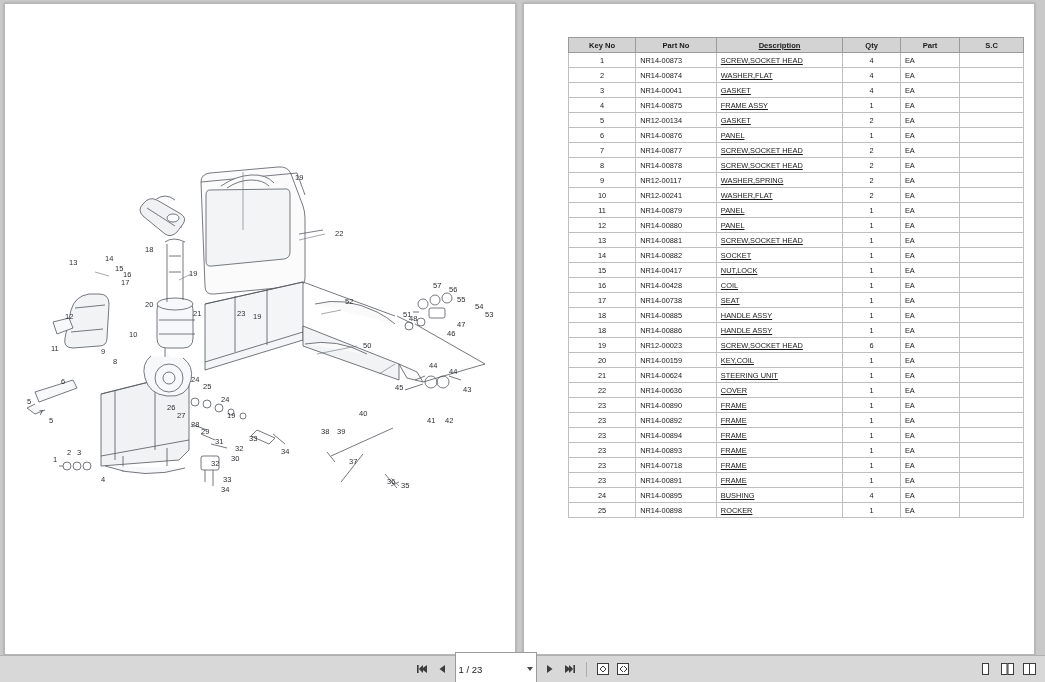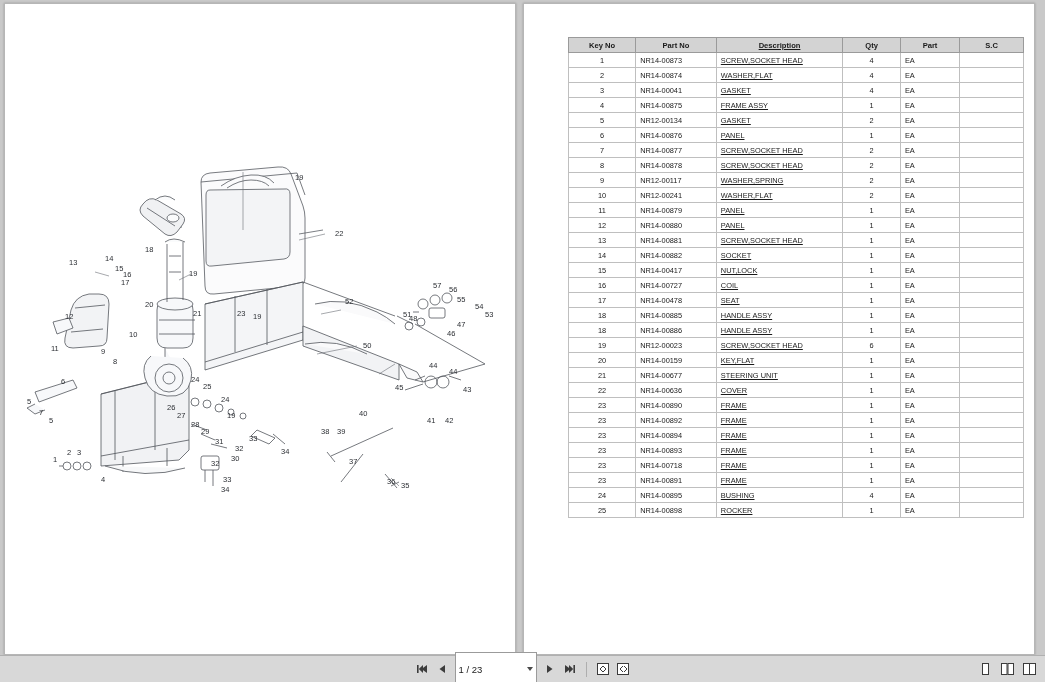--- a/index.html
+++ b/index.html
@@ -495,29 +495,29 @@
               <tr>
                 <td class="c-key">15</td>
                 <td class="c-part">NR14-00417</td>
                 <td class="c-desc">NUT,LOCK</td>
                 <td class="c-qty">1</td>
                 <td class="c-unit">EA</td>
                 <td class="c-sc"></td>
               </tr>
               <tr>
                 <td class="c-key">16</td>
-                <td class="c-part">NR14-00727</td>
+                <td class="c-part">NR14-00428</td>
                 <td class="c-desc">COIL</td>
                 <td class="c-qty">1</td>
                 <td class="c-unit">EA</td>
                 <td class="c-sc"></td>
               </tr>
               <tr>
                 <td class="c-key">17</td>
-                <td class="c-part">NR14-00478</td>
+                <td class="c-part">NR14-00738</td>
                 <td class="c-desc">SEAT</td>
                 <td class="c-qty">1</td>
                 <td class="c-unit">EA</td>
                 <td class="c-sc"></td>
               </tr>
               <tr>
                 <td class="c-key">18</td>
                 <td class="c-part">NR14-00885</td>
                 <td class="c-desc">HANDLE ASSY</td>
                 <td class="c-qty">1</td>
@@ -536,28 +536,28 @@
                 <td class="c-key">19</td>
                 <td class="c-part">NR12-00023</td>
                 <td class="c-desc">SCREW,SOCKET HEAD</td>
                 <td class="c-qty">6</td>
                 <td class="c-unit">EA</td>
                 <td class="c-sc"></td>
               </tr>
               <tr>
                 <td class="c-key">20</td>
                 <td class="c-part">NR14-00159</td>
-                <td class="c-desc">KEY,FLAT</td>
+                <td class="c-desc">KEY,COIL</td>
                 <td class="c-qty">1</td>
                 <td class="c-unit">EA</td>
                 <td class="c-sc"></td>
               </tr>
               <tr>
                 <td class="c-key">21</td>
-                <td class="c-part">NR14-00677</td>
+                <td class="c-part">NR14-00624</td>
                 <td class="c-desc">STEERING UNIT</td>
                 <td class="c-qty">1</td>
                 <td class="c-unit">EA</td>
                 <td class="c-sc"></td>
               </tr>
               <tr>
                 <td class="c-key">22</td>
                 <td class="c-part">NR14-00636</td>
                 <td class="c-desc">COVER</td>
                 <td class="c-qty">1</td>

